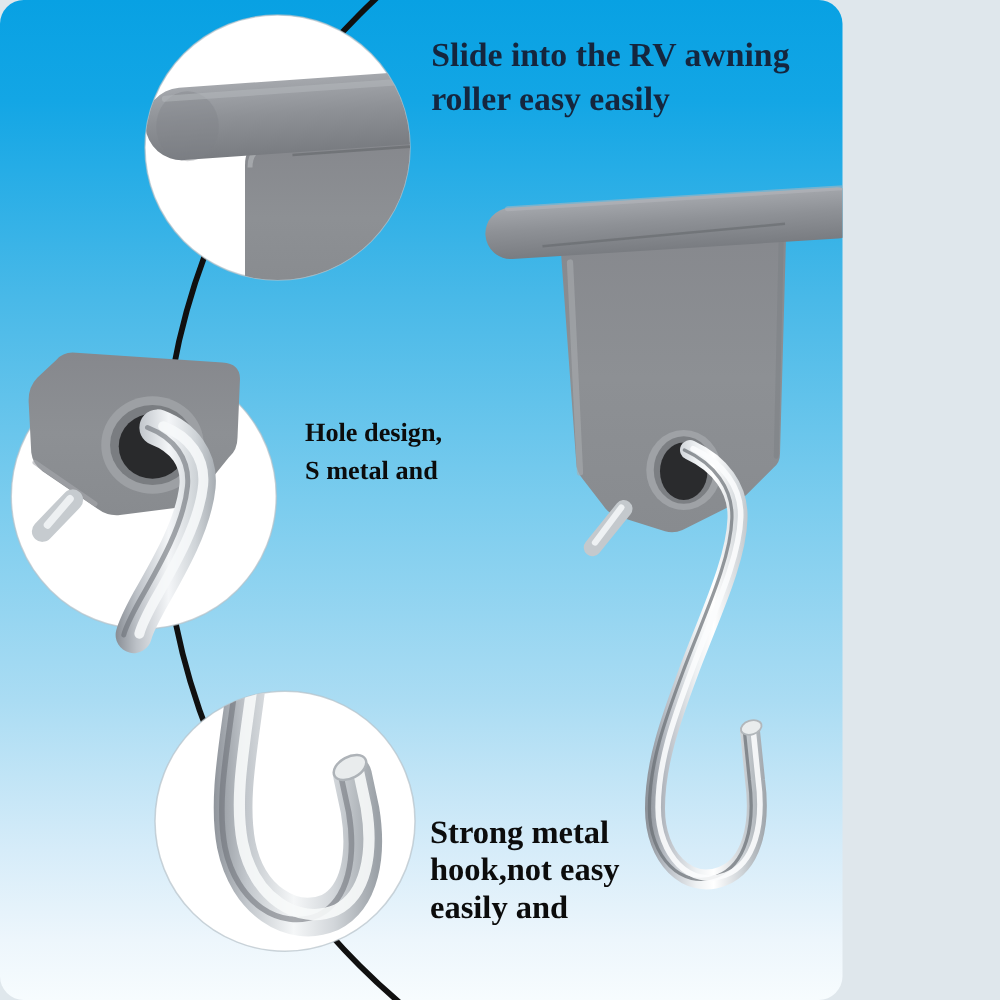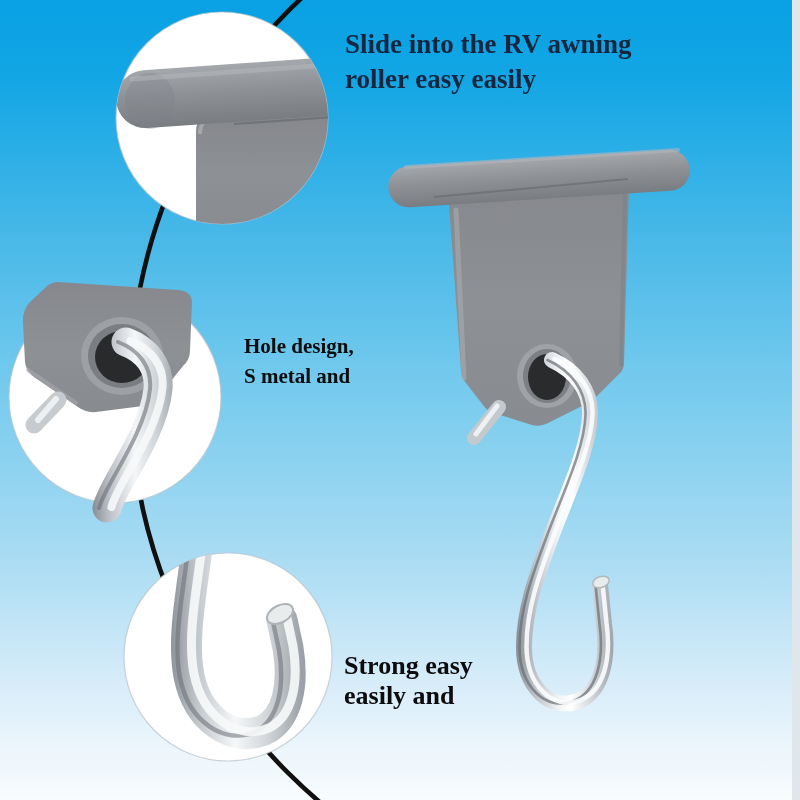--- a/index.html
+++ b/index.html
@@ -1,21 +1,22 @@
 <!DOCTYPE html>
 <html><head>
 <meta charset="utf-8">
 <style>
   html,body{margin:0;padding:0;background:#dfe7ec;}
   .stage{
-    position:relative;width:792px;height:800px;overflow:hidden;
+    position:relative;width:674px;height:800px;overflow:hidden;
     background:linear-gradient(180deg,
       #08a1e3 0%, #13a6e5 10%, #49b9e8 30%, #7accee 50%,
       #aadcf3 70%, #d6ecf9 85%, #edf6fc 94%, #f7fcfe 100%);
     font-family:"Liberation Serif","DejaVu Serif",serif;
+    border-radius:19px;
   }
   svg.scene{position:absolute;left:0;top:0;width:800px;height:800px;display:block;}
   .annotation{position:absolute;font-weight:bold;}
   .annotation span{display:block;white-space:nowrap;}
   #ann-slide {left:345px;top:27px; font-size:27px;line-height:35px;color:#15263e;}
   #ann-hole  {left:244px;top:331px;font-size:21px;line-height:30px;color:#0c0c0c;}
   #ann-strong{left:344px;top:651px;font-size:26px;line-height:30px;color:#0c0c0c;}
 </style>
 </head>
 <body>
@@ -145,17 +146,18 @@
     <span>Slide into the RV awning</span>
     <span>roller easy easily</span>
   </div>
 
   <div class="annotation" id="ann-hole">
     <span>Hole design,</span>
     <span>S metal and</span>
   </div>
 
   <div class="annotation" id="ann-strong">
-    <span>Strong easy</span>
+    <span>Strong metal</span>
+    <span>hook,not easy</span>
     <span>easily and</span>
   </div>
 
 </div>
 
 </body></html>

